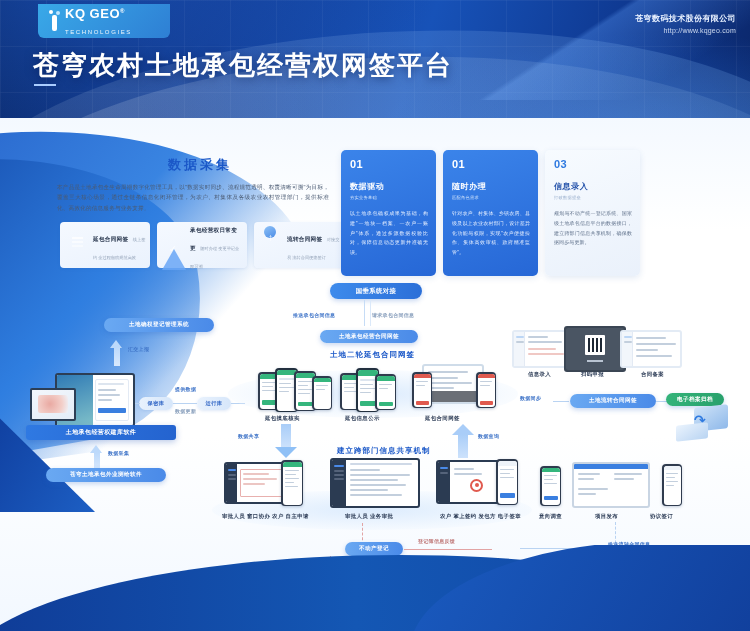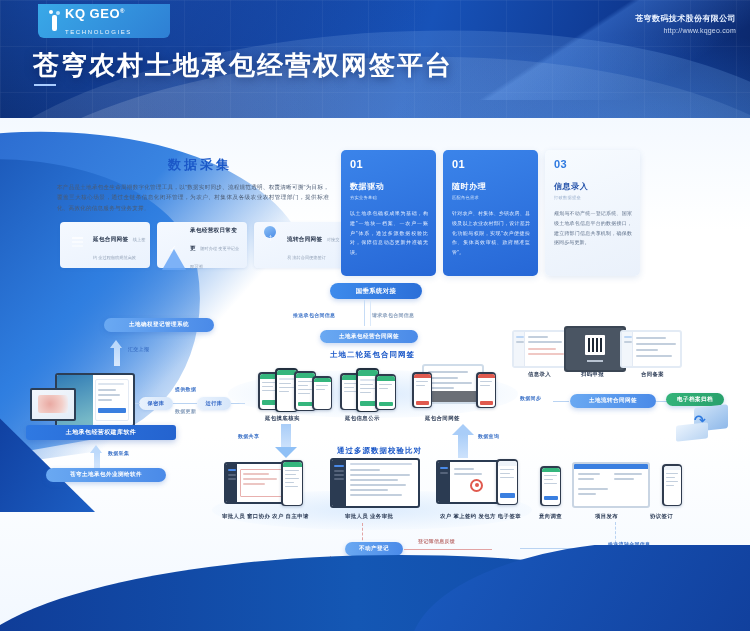--- a/index.html
+++ b/index.html
@@ -481,21 +481,21 @@
   <div class="arw big down" style="left:275px; top:424px;">
       <span class="stem"></span>
       <span class="head"></span>
     </div>
   <div class="arw big" style="left:452px; top:424px;">
       <span class="head"></span>
       <span class="stem"></span>
     </div>
   <div class="conn-lbl" style="left:478px; top:433px;">数据查询</div>
 
-  <div class="cap lg" style="left:337px; top:446px;">通过多源数据校验比对</div>
+  <div class="cap lg" style="left:337px; top:446px;">建立跨部门信息共享机制</div>
 
   <div class="ellipse-plate" style="left:212px; top:490px; width:320px; height:40px;"></div>
 
   <div class="dev" style="left:224px; top:460px;">
     <div class="dev monitor" style="position:absolute;left:0;top:2px;width:64px;height:42px;background:#2b3b52;">
       <div class="scr" style="width:60px;height:38px;">
         <div style="position:absolute;left:0;top:0;width:11px;height:38px;background:#2b3b52;"></div>
         <div class="ln blu" style="left:1.5px;top:5px;width:8px;height:2px;background:#4a8ae8;"></div>
         <div class="ln" style="left:1.5px;top:10px;width:8px;height:1.5px;background:#55637a;"></div>
         <div class="ln" style="left:1.5px;top:14px;width:8px;height:1.5px;background:#55637a;"></div>

